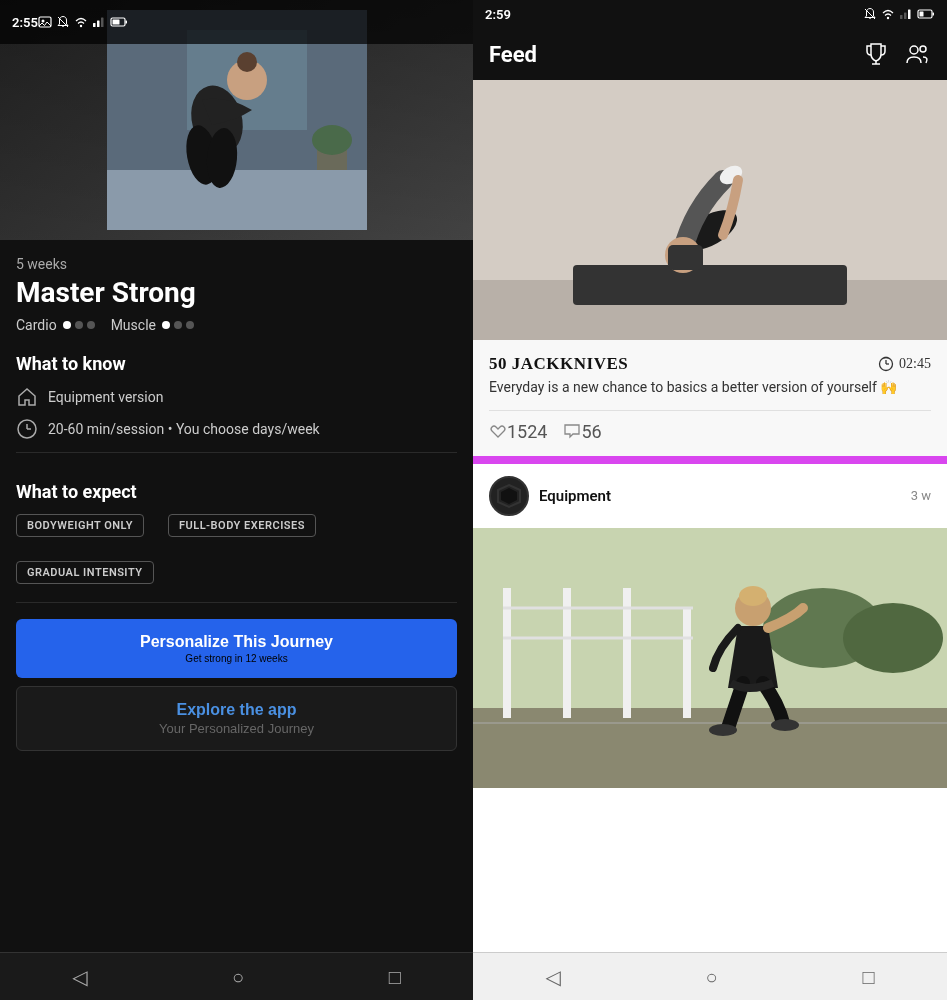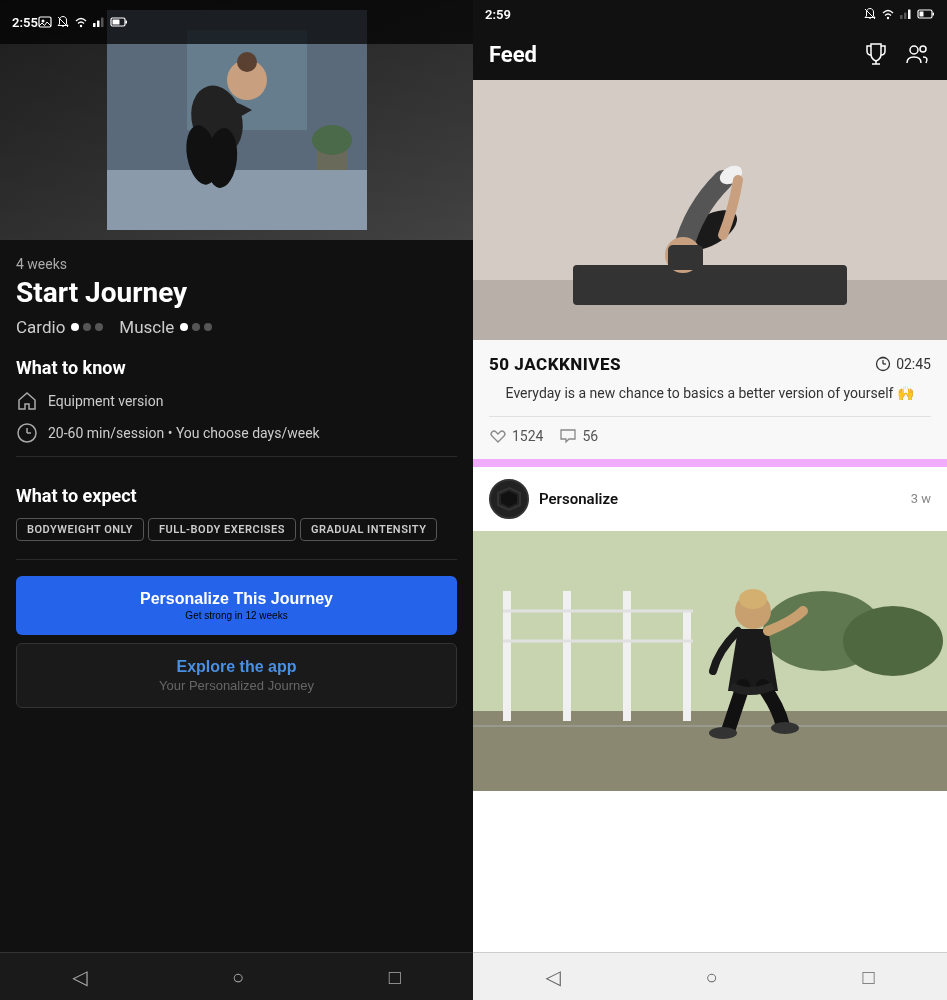--- a/index.html
+++ b/index.html
@@ -83,21 +83,21 @@
       align-items: center;
       gap: 16px;
       margin-bottom: 20px;
     }
 
     .tag-item {
       display: flex;
       align-items: center;
       gap: 6px;
       color: #ccc;
-      font-size: 17px;
+      font-size: 14px;
     }
 
     .dot-group {
       display: flex;
       gap: 4px;
     }
 
     .dot {
       width: 8px;
       height: 8px;
@@ -125,21 +125,21 @@
       margin-bottom: 10px;
     }
 
     .section-expect {
       margin-top: 28px;
     }
 
     .badge-row {
       display: flex;
       flex-wrap: wrap;
-      gap: 4px;
+      gap: 24px;
       margin-bottom: 18px;
     }
 
     .badge {
       border: 1px solid #555;
       border-radius: 4px;
       padding: 4px 10px;
       color: #ccc;
       font-size: 11px;
       font-weight: 600;
@@ -231,25 +231,24 @@
 
     .nav-icon {
       color: #aaa;
       font-size: 20px;
     }
 
     
     .right-panel {
       width: 474px;
       height: 1000px;
-      background: #f0abfc;
+      background: #d946ef;
       display: flex;
       flex-direction: column;
       overflow: hidden;
-      text-align: center;
     }
 
     .right-status-bar {
       height: 28px;
       background: #111;
       display: flex;
       align-items: center;
       justify-content: space-between;
       padding: 0 12px;
       flex-shrink: 0;
@@ -301,21 +300,22 @@
       background: #f8f8f8;
       margin: 0;
       padding: 14px 16px;
       flex-shrink: 0;
     }
 
     .workout-card-top {
       display: flex;
       justify-content: space-between;
       align-items: center;
-      margin-bottom: 10px;
+      margin-bottom: 4px;
+      font-family: Liberation Serif, serif;
     }
 
     .workout-title {
       font-size: 17px;
       font-weight: 800;
       color: #111;
       letter-spacing: 0.5px;
     }
 
     .workout-time {
@@ -334,23 +334,22 @@
     }
 
     .workout-stats {
       display: flex;
       gap: 16px;
     }
 
     .stat-item {
       display: flex;
       align-items: center;
-      gap: 5px;
       color: #555;
-      font-size: 14px;
+      font-size: 18px;
     }
 
     .feed-post {
       background: #fff;
       margin-top: 8px;
       flex: 1;
       overflow: hidden;
     }
 
     .post-header {
@@ -501,22 +500,22 @@
         <path d="M95 90 Q120 85 145 100 Q130 110 105 115" fill="#222"></path>
 
         <ellipse cx="95" cy="145" rx="15" ry="30" fill="#111" transform="rotate(-10 95 145)"></ellipse>
         <ellipse cx="115" cy="148" rx="15" ry="30" fill="#111" transform="rotate(5 115 148)"></ellipse>
       </svg>
     </div>
   </div>
 
   <div class="left-content">
 
-    <div class="weeks-label">4 weeks</div>
-    <div class="title-large">Start Journey</div>
+    <div class="weeks-label">5 weeks</div>
+    <div class="title-large">Master Strong</div>
 
     <div class="tags-row">
       <div class="tag-item">
         <span>Cardio</span>
         <div class="dot-group">
           <div class="dot active"></div>
           <div class="dot"></div>
           <div class="dot"></div>
         </div>
       </div>
@@ -689,21 +688,21 @@
 
   <div class="feed-post">
     <div class="post-header">
       <div class="post-author">
         <div class="author-avatar">
           <svg width="26" height="26" viewBox="0 0 26 26">
             <polygon points="13,2 24,7 24,19 13,24 2,19 2,7" fill="none" stroke="#333" stroke-width="2"></polygon>
             <polygon points="13,5 21,9 21,17 13,21 5,17 5,9" fill="#111"></polygon>
           </svg>
         </div>
-        <span class="author-name">Personalize</span>
+        <span class="author-name">Equipment</span>
       </div>
       <span class="post-time">3 w</span>
     </div>
 
     <div class="post-image">
       <svg width="474" height="260" viewBox="0 0 474 260">
 
         <rect width="474" height="180" fill="#c8d4b0"></rect>
 
         <rect y="180" width="474" height="80" fill="#8a8870"></rect>

